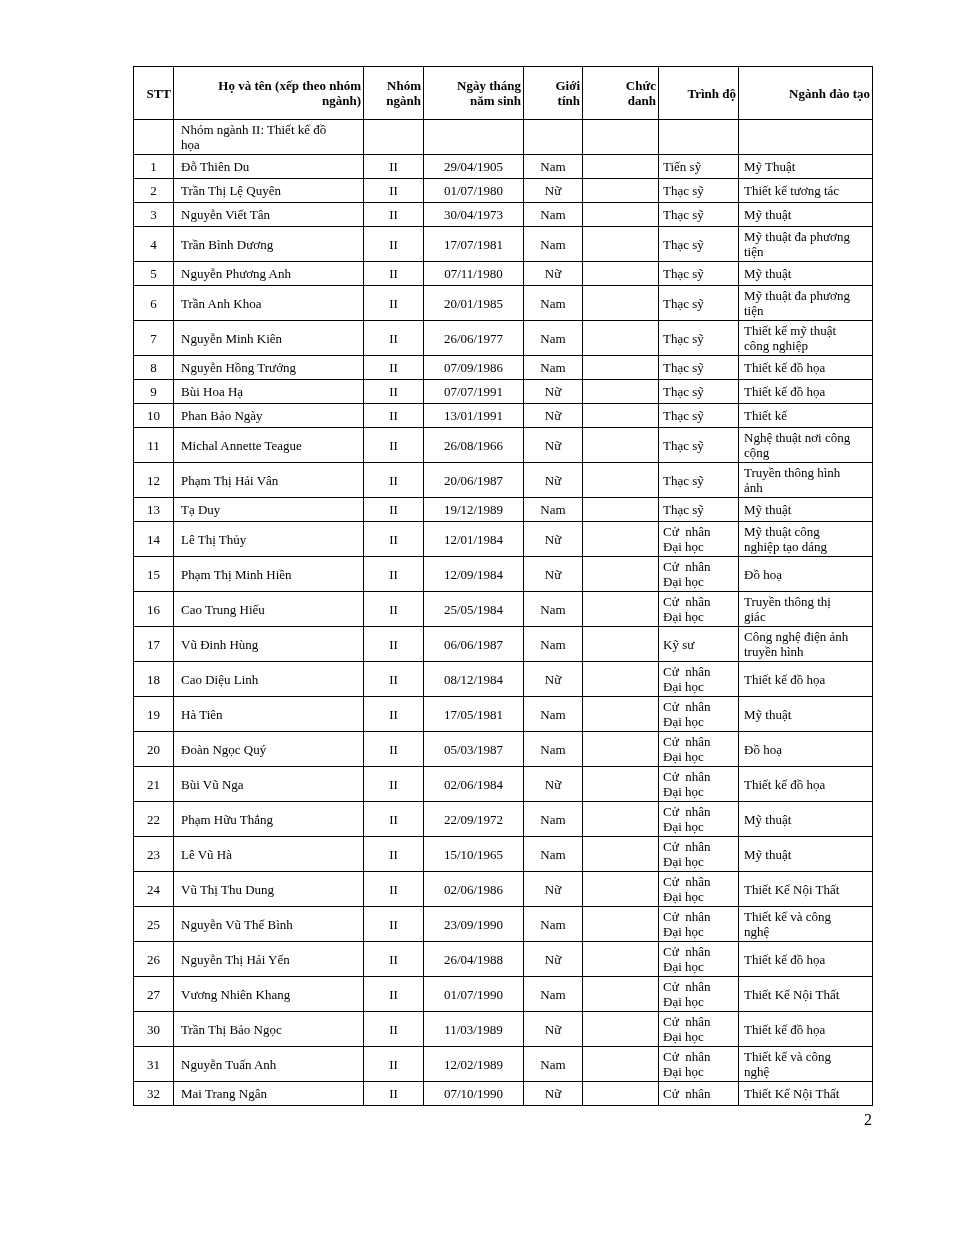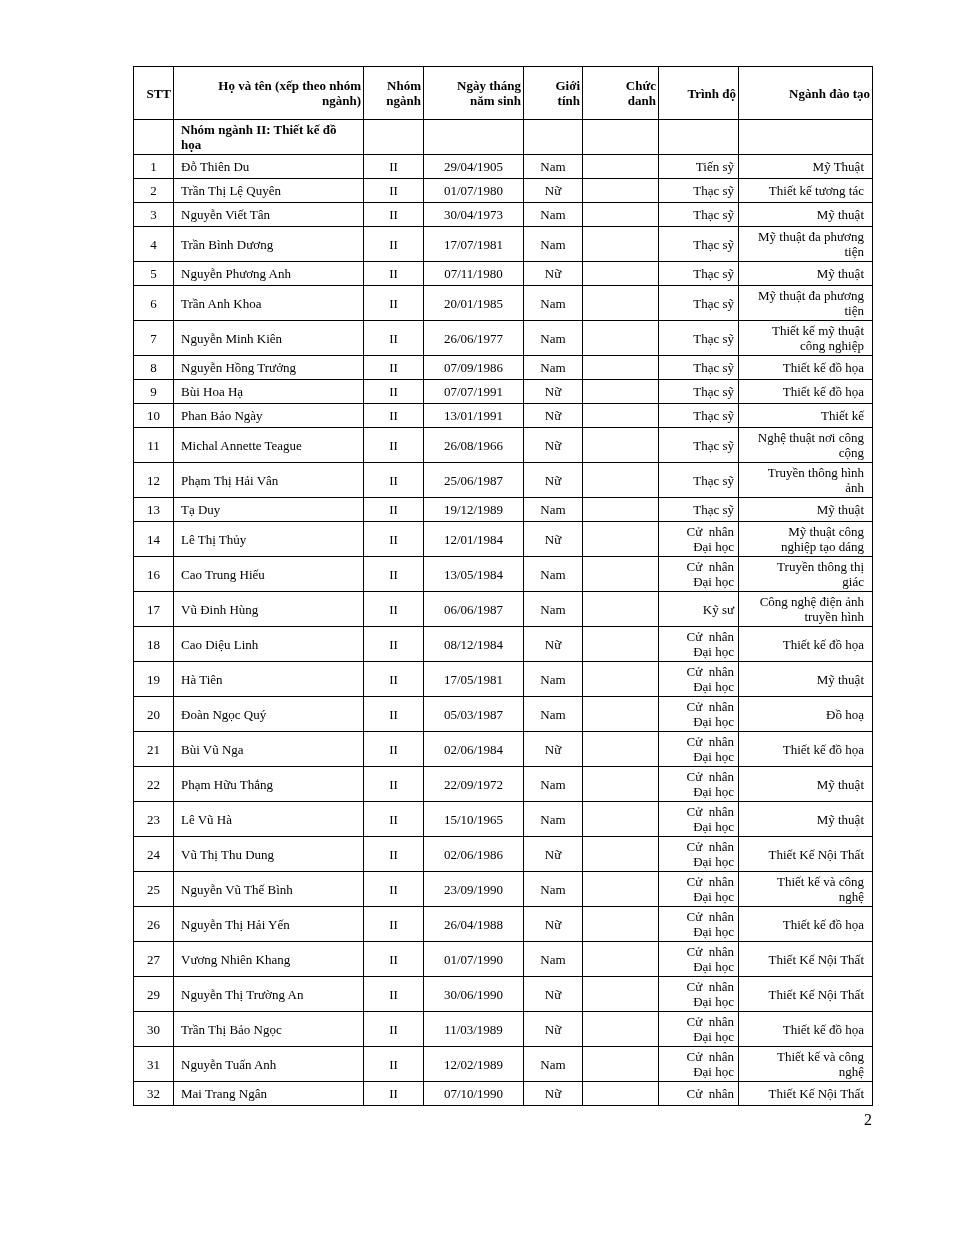--- a/index.html
+++ b/index.html
@@ -36,32 +36,32 @@
     text-align: right;
     height: 48px;
     white-space: pre-line;
     padding: 2px 2px;
   }
   tr.group-row td {
     height: 30px;
     white-space: pre-wrap;
   }
   td.group-label {
-    font-weight: bold;
+    font-weight: normal;
     text-align: left;
     padding-left: 7px;
     vertical-align: middle;
   }
   tr.body-row { height: 24px; }
   tr.body-row td { white-space: pre-wrap; }
   td.col-stt, td.col-nhom-nganh, td.col-ngay-sinh,
   td.col-gioi-tinh, td.col-chuc-danh { text-align: center; }
   td.col-ho-va-ten { text-align: left; padding-left: 7px; }
-  td.col-trinh-do { text-align: right; }
-  td.col-nganh-dao-tao { text-align: right; padding-left: 11px; padding-right: 8px; }
+  td.col-trinh-do { text-align: left; }
+  td.col-nganh-dao-tao { text-align: left; padding-left: 5px; padding-right: 8px; }
   .page-number {
     width: 739px;
     text-align: right;
     font-size: 16px;
     line-height: 18px;
     margin-top: 5px;
     padding-right: 2px;
   }
 </style>
 </head>
@@ -221,21 +221,21 @@
           <td class="col-gioi-tinh">Nữ</td>
           <td class="col-chuc-danh"></td>
           <td class="col-trinh-do">Thạc sỹ</td>
           <td class="col-nganh-dao-tao">Nghệ thuật nơi công
 cộng</td>
         </tr>
         <tr class="body-row">
           <td class="col-stt">12</td>
           <td class="col-ho-va-ten">Phạm Thị Hải Vân</td>
           <td class="col-nhom-nganh">II</td>
-          <td class="col-ngay-sinh">25/06/1987</td>
+          <td class="col-ngay-sinh">20/06/1987</td>
           <td class="col-gioi-tinh">Nữ</td>
           <td class="col-chuc-danh"></td>
           <td class="col-trinh-do">Thạc sỹ</td>
           <td class="col-nganh-dao-tao">Truyền thông hình
 ảnh</td>
         </tr>
         <tr class="body-row">
           <td class="col-stt">13</td>
           <td class="col-ho-va-ten">Tạ Duy</td>
           <td class="col-nhom-nganh">II</td>
@@ -251,24 +251,35 @@
           <td class="col-nhom-nganh">II</td>
           <td class="col-ngay-sinh">12/01/1984</td>
           <td class="col-gioi-tinh">Nữ</td>
           <td class="col-chuc-danh"></td>
           <td class="col-trinh-do">Cử  nhân
 Đại học</td>
           <td class="col-nganh-dao-tao">Mỹ thuật công
 nghiệp tạo dáng</td>
         </tr>
         <tr class="body-row">
+          <td class="col-stt">15</td>
+          <td class="col-ho-va-ten">Phạm Thị Minh Hiền</td>
+          <td class="col-nhom-nganh">II</td>
+          <td class="col-ngay-sinh">12/09/1984</td>
+          <td class="col-gioi-tinh">Nữ</td>
+          <td class="col-chuc-danh"></td>
+          <td class="col-trinh-do">Cử  nhân
+Đại học</td>
+          <td class="col-nganh-dao-tao">Đồ hoạ</td>
+        </tr>
+        <tr class="body-row">
           <td class="col-stt">16</td>
           <td class="col-ho-va-ten">Cao Trung Hiếu</td>
           <td class="col-nhom-nganh">II</td>
-          <td class="col-ngay-sinh">13/05/1984</td>
+          <td class="col-ngay-sinh">25/05/1984</td>
           <td class="col-gioi-tinh">Nam</td>
           <td class="col-chuc-danh"></td>
           <td class="col-trinh-do">Cử  nhân
 Đại học</td>
           <td class="col-nganh-dao-tao">Truyền thông thị
 giác</td>
         </tr>
         <tr class="body-row">
           <td class="col-stt">17</td>
           <td class="col-ho-va-ten">Vũ Đinh Hùng</td>
@@ -379,31 +390,20 @@
           <td class="col-trinh-do">Cử  nhân
 Đại học</td>
           <td class="col-nganh-dao-tao">Thiết kế đồ họa</td>
         </tr>
         <tr class="body-row">
           <td class="col-stt">27</td>
           <td class="col-ho-va-ten">Vương Nhiên Khang</td>
           <td class="col-nhom-nganh">II</td>
           <td class="col-ngay-sinh">01/07/1990</td>
           <td class="col-gioi-tinh">Nam</td>
-          <td class="col-chuc-danh"></td>
-          <td class="col-trinh-do">Cử  nhân
-Đại học</td>
-          <td class="col-nganh-dao-tao">Thiết Kế Nội Thất</td>
-        </tr>
-        <tr class="body-row">
-          <td class="col-stt">29</td>
-          <td class="col-ho-va-ten">Nguyễn Thị Trường An</td>
-          <td class="col-nhom-nganh">II</td>
-          <td class="col-ngay-sinh">30/06/1990</td>
-          <td class="col-gioi-tinh">Nữ</td>
           <td class="col-chuc-danh"></td>
           <td class="col-trinh-do">Cử  nhân
 Đại học</td>
           <td class="col-nganh-dao-tao">Thiết Kế Nội Thất</td>
         </tr>
         <tr class="body-row">
           <td class="col-stt">30</td>
           <td class="col-ho-va-ten">Trần Thị Bảo Ngọc</td>
           <td class="col-nhom-nganh">II</td>
           <td class="col-ngay-sinh">11/03/1989</td>

